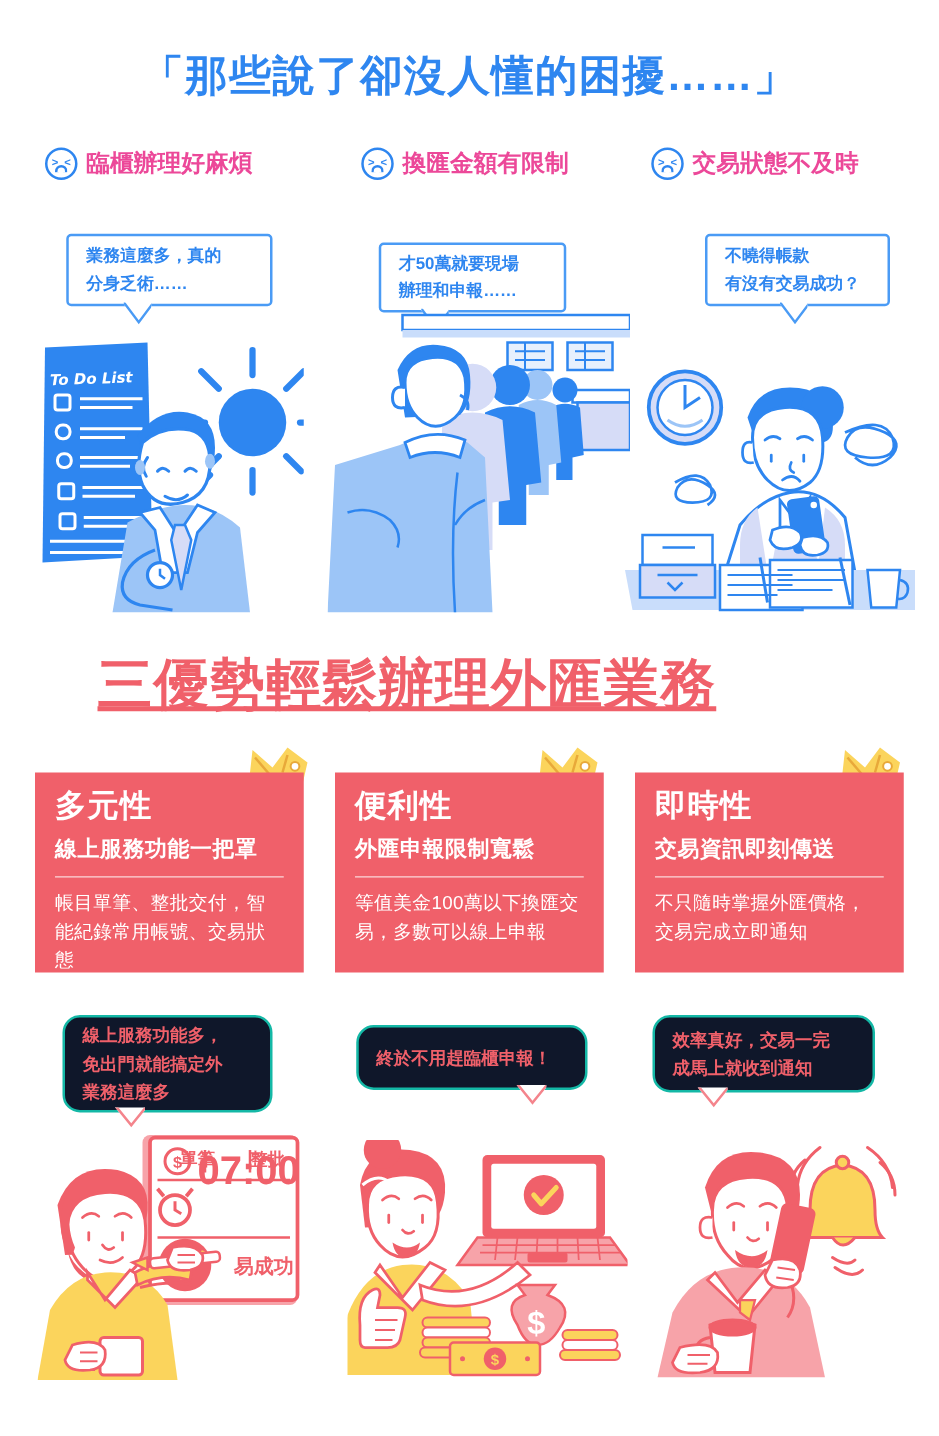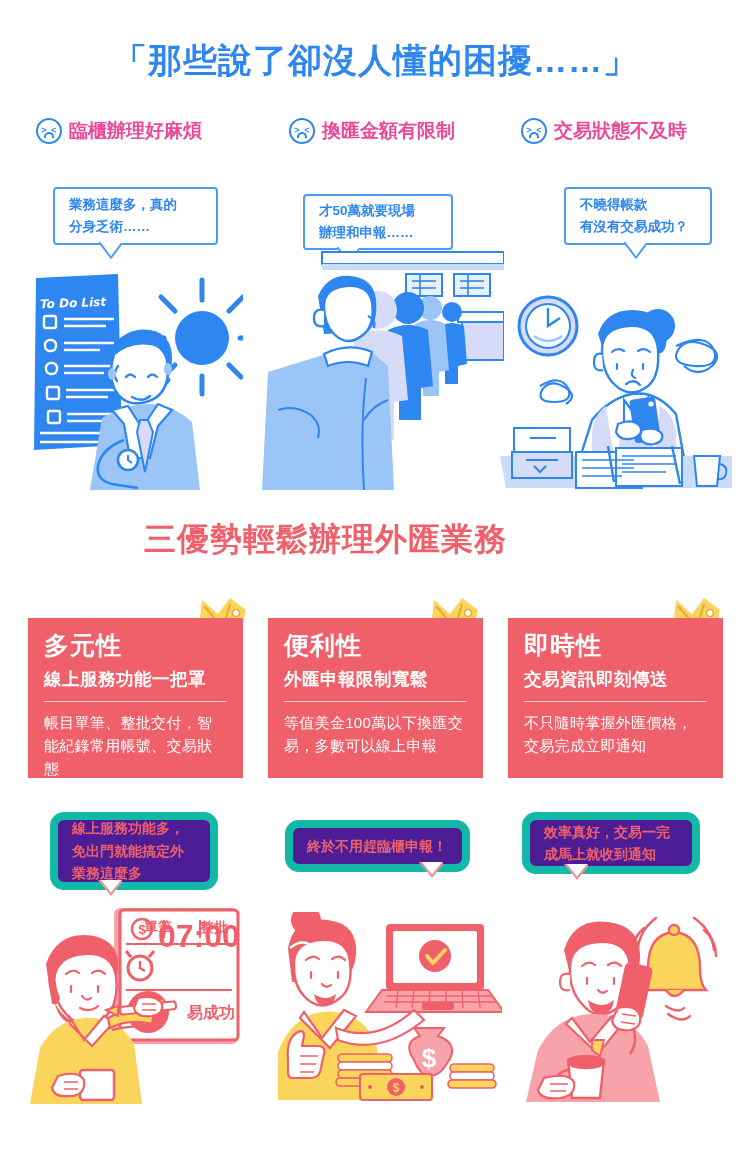--- a/index.html
+++ b/index.html
@@ -58,39 +58,40 @@
     width:20px; height:20px; background:#fff;
     border:2px solid #4A9BF5; transform: rotate(45deg) skew(8deg,8deg);
   }
 
   
   .illus { position:absolute; }
 
   
   .sec-title {
     position:absolute; left:0; top:518px; width:651px; text-align:center;
-    font-size:32px; font-weight:bold; letter-spacing:1px; color:#F0606A;
+    font-size:44px; font-weight:bold; letter-spacing:1px; color:#F0606A;
     white-space:nowrap;
+    text-decoration:underline;
   }
 
   
   .card {
     position:absolute; width:215px; background:#F0606A;
     padding:14px 16px 18px 16px;
   }
   .card h3 { font-size:25px; color:#fff; font-weight:bold; letter-spacing:1px; line-height:1.1; }
   .card h4 { font-size:17.5px; color:#fff; font-weight:bold; margin-top:7px; letter-spacing:.5px; white-space:nowrap;}
   .card .rule { height:1px; background:rgba(255,255,255,.75); margin:10px 0 9px 0; }
   .card p { font-size:15px; color:#fff; line-height:1.55; letter-spacing:.3px; }
 
   .crown { position:absolute; width:52px; height:42px; }
 
   
   .rbubble {
-    position:absolute; border:8px solid #14b8a6; background:#4c1d95;
+    position:absolute; border:2px solid #14b8a6; background:#0f172a;
     border-radius:14px; display:flex; align-items:center;
   }
   .rbubble .txt {
     font-size:14px; line-height:1.6; color:#F0606A; font-weight:bold;
     padding:0 14px; white-space:nowrap;
   }
   .rbubble .tail { position:absolute; width:24px; height:20px; overflow:hidden; bottom:-18px; }
   .rbubble .tail::before{
     content:""; position:absolute; left:1px; top:-15px;
     width:20px; height:20px; background:#fff;

